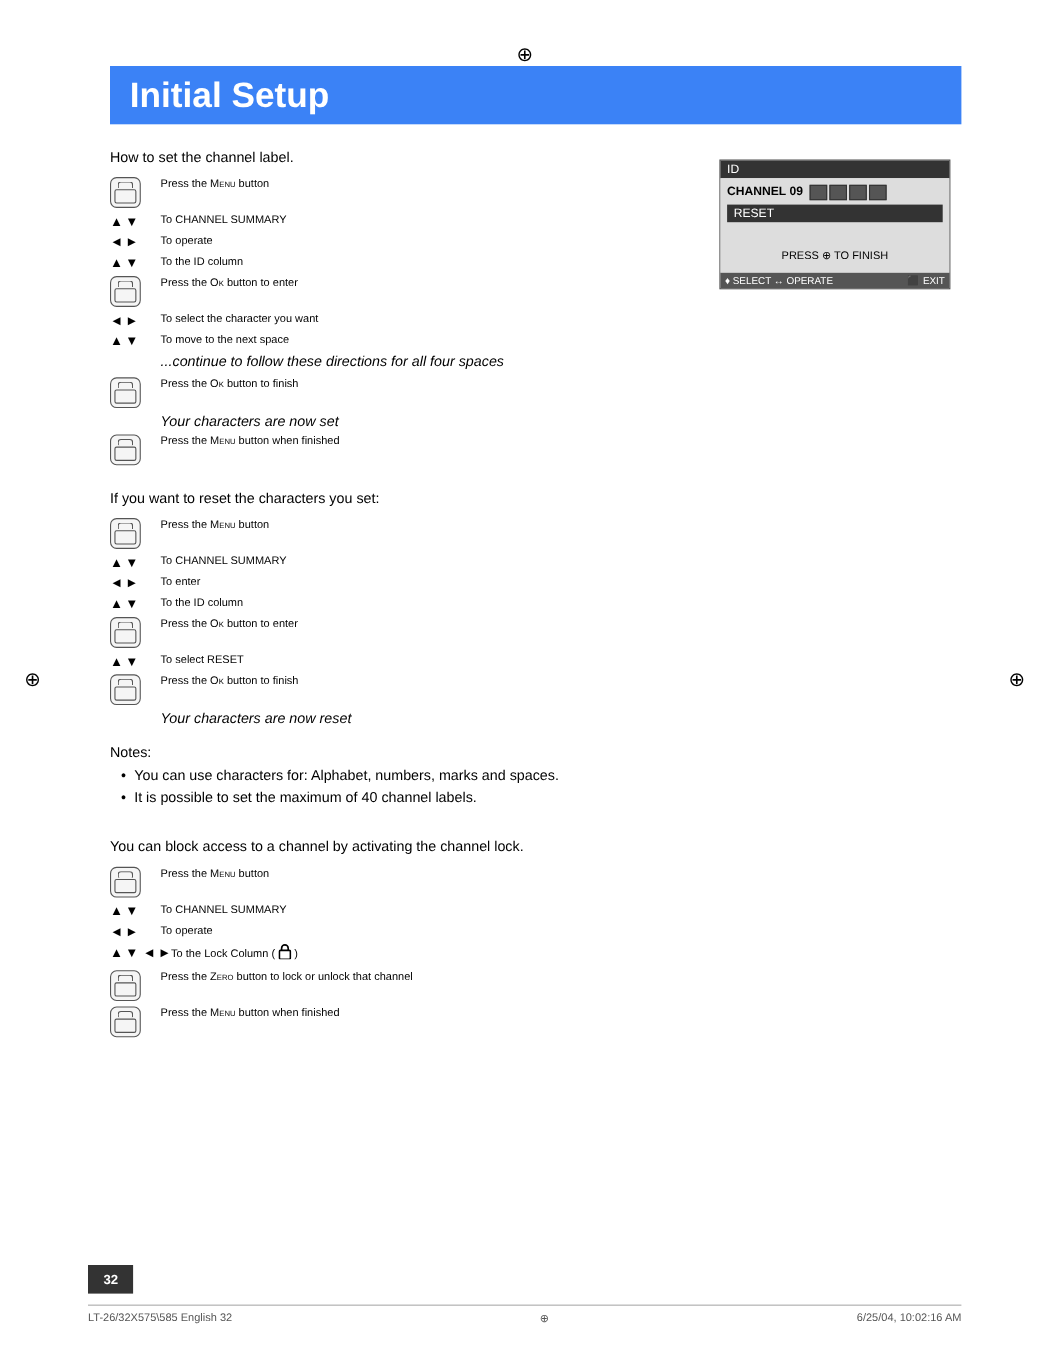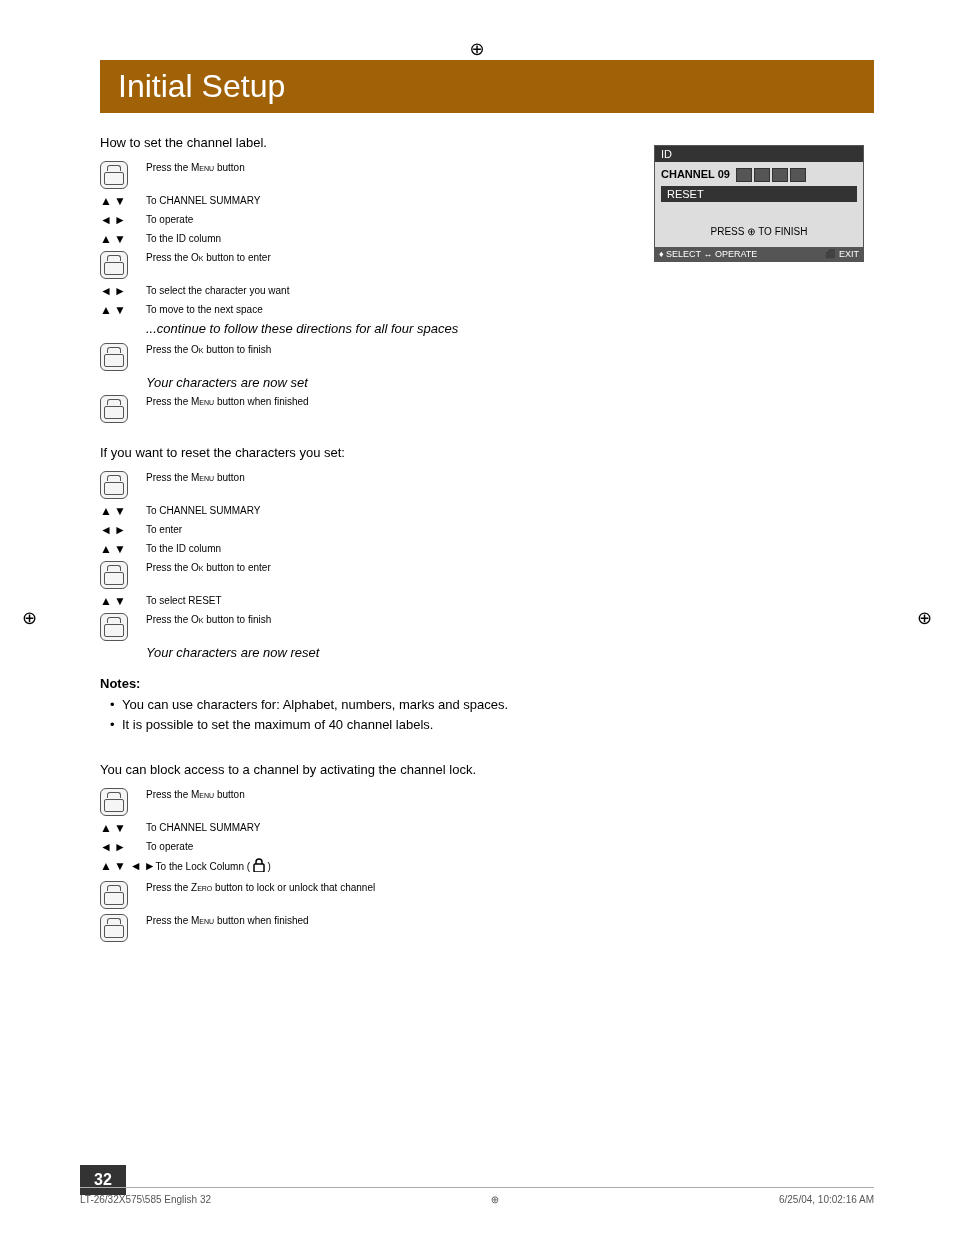--- a/index.html
+++ b/index.html
@@ -25,24 +25,24 @@
       position: absolute;
       font-size: 18px;
       color: #000;
     }
     .reg-top-center { top: 38px; left: 50%; transform: translateX(-50%); }
     .reg-mid-left { top: 50%; left: 22px; transform: translateY(-50%); }
     .reg-mid-right { top: 50%; right: 22px; transform: translateY(-50%); }
 
     
     .page-title {
-      background: #a16207;
+      background: #3b82f6;
       color: #fff;
       font-size: 32px;
-      font-weight: normal;
+      font-weight: bold;
       padding: 8px 18px;
       margin-bottom: 22px;
       display: inline-block;
       width: 100%;
     }
 
     
     .content {
       display: flex;
     }
@@ -174,21 +174,21 @@
     
     .section-gap {
       height: 18px;
     }
 
     
     .notes-section {
       margin-top: 16px;
     }
     .notes-title {
-      font-weight: bold;
+      font-weight: normal;
       font-size: 13px;
       margin-bottom: 4px;
     }
     .notes-list {
       list-style: none;
       padding-left: 10px;
     }
     .notes-list li {
       font-size: 13px;
       line-height: 1.5;
@@ -202,25 +202,25 @@
     }
 
     
     .bottom-section {
       margin-top: 28px;
     }
 
     
     .page-number-box {
       position: absolute;
-      bottom: 40px;
+      bottom: 59px;
       left: 80px;
       background: #333;
       color: #fff;
-      font-size: 16px;
+      font-size: 12px;
       font-weight: bold;
       padding: 6px 14px;
     }
 
     
     .footer-bar {
       position: absolute;
       bottom: 30px;
       left: 80px;
       right: 80px;

